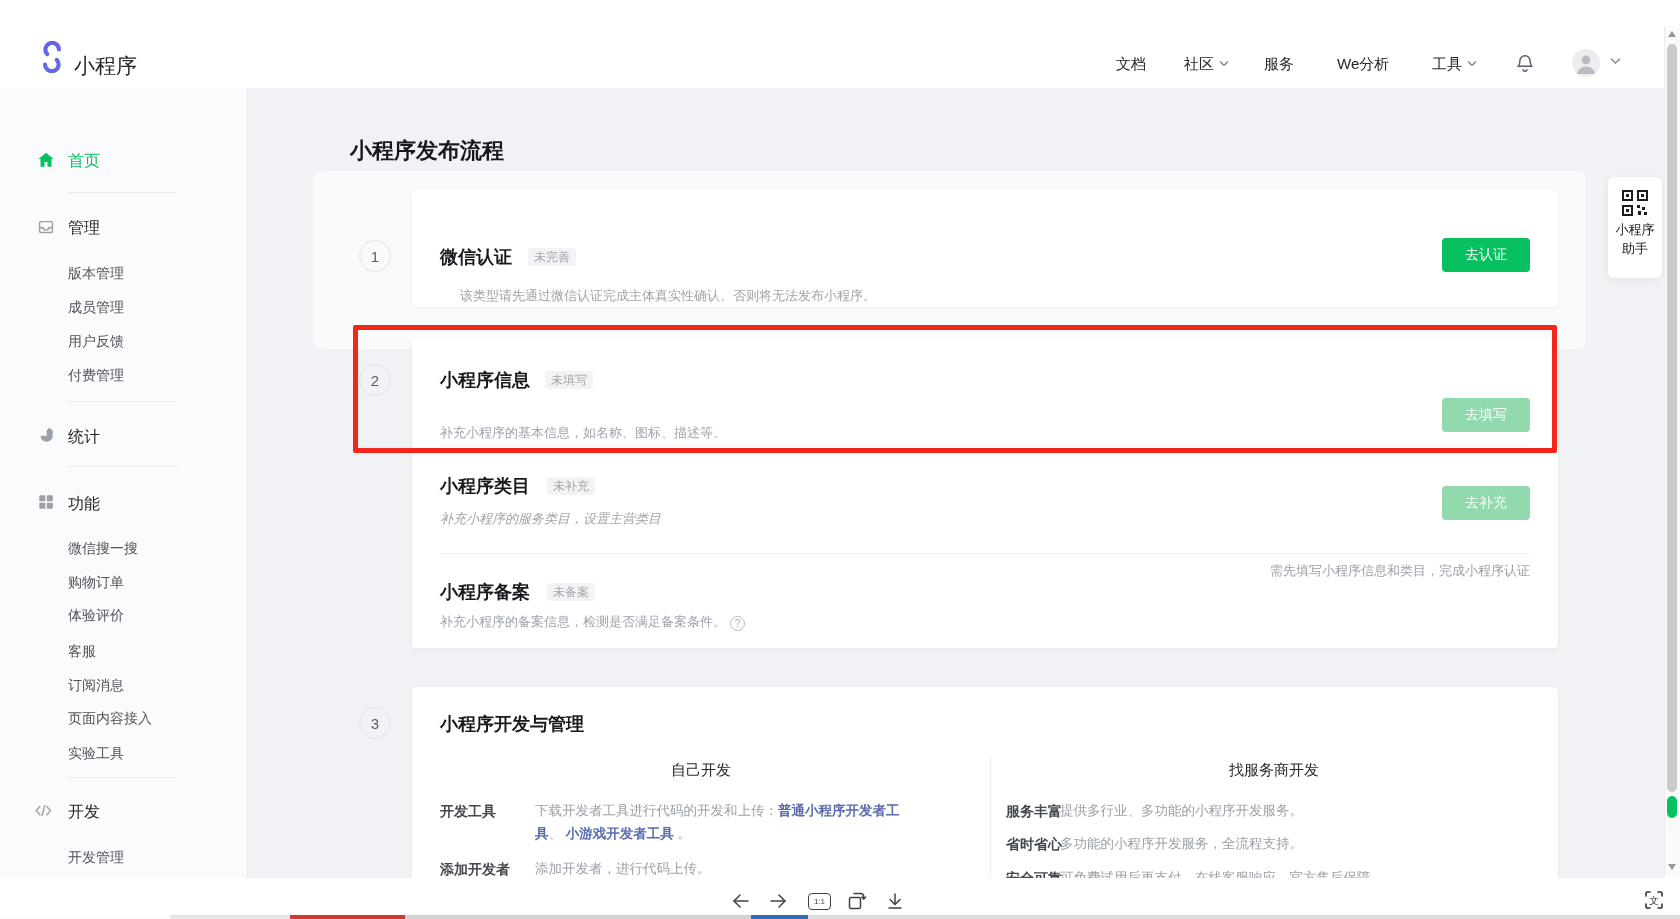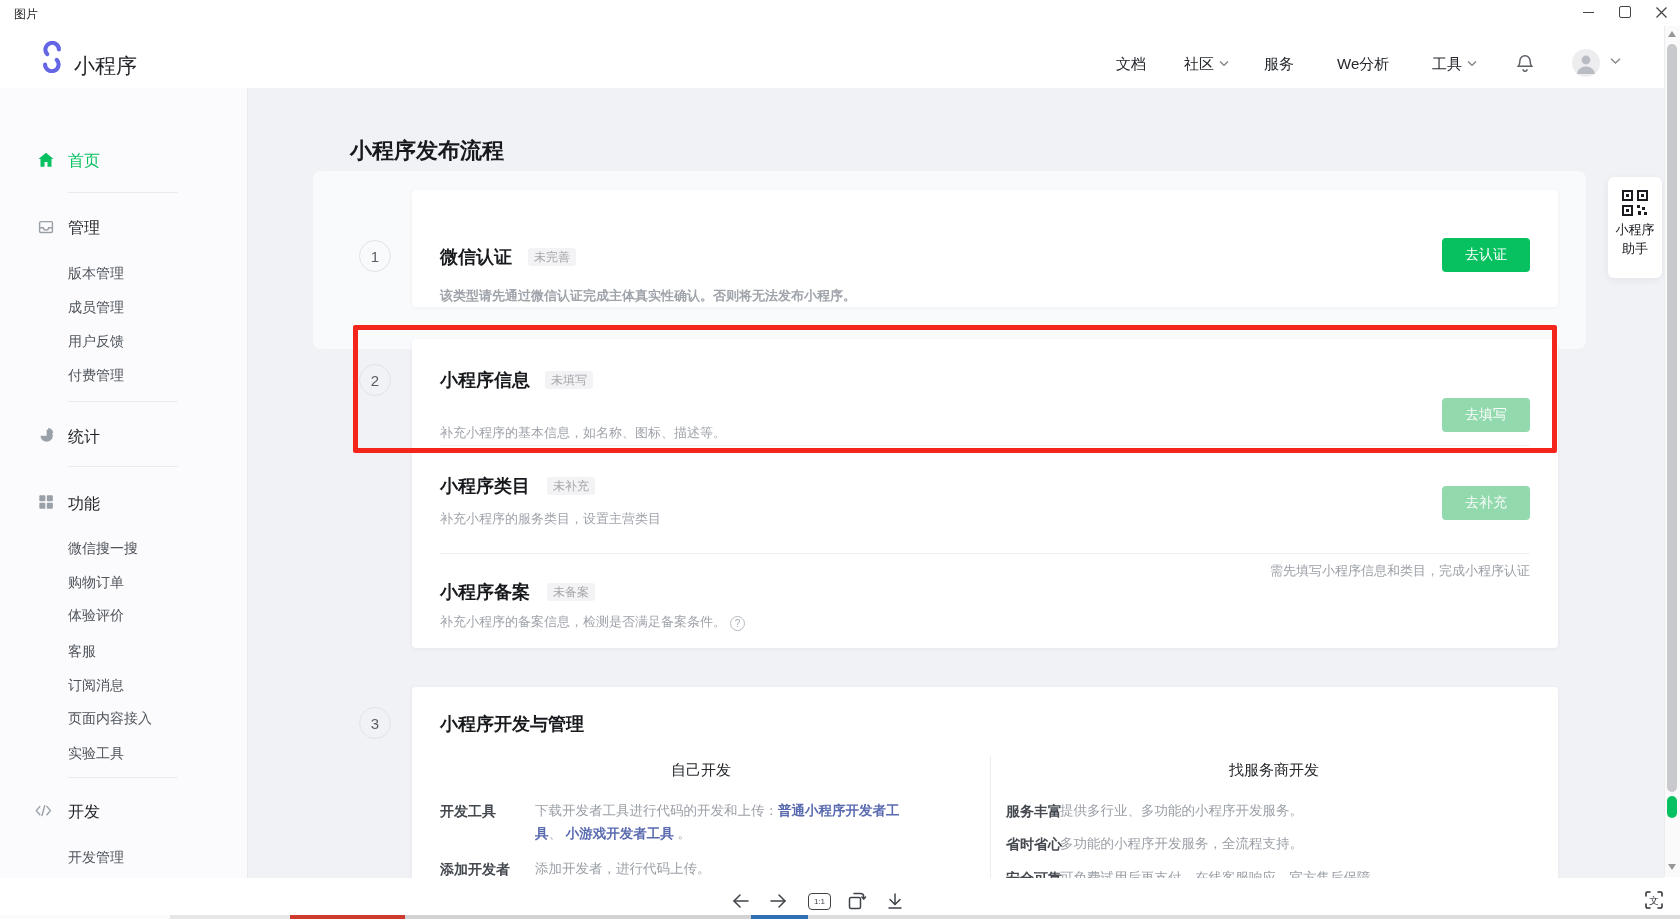--- a/index.html
+++ b/index.html
@@ -62,34 +62,20 @@
   .tool-icon{top:890px;width:22px;height:22px;cursor:pointer;z-index:61;}
   .hstrip{left:0;top:915px;width:1680px;height:4px;background:#dddddf;z-index:62;}
   .seg{position:absolute;top:0;height:4px;}
   svg{display:block;}
 </style>
 </head>
 <body>
 
 <div class="stage">
 
-  <div class="abs titlebar">
-    <span class="abs titlebar-title">图片</span>
-    <div class="abs win-btn" style="left:1573px;">
-        <div class="min-glyph"></div>
-      </div>
-    <div class="abs win-btn" style="left:1610px;">
-        <div class="max-glyph"></div>
-      </div>
-    <div class="abs win-btn" style="left:1646px;">
-      <svg width="13" height="13" viewBox="0 0 13 13">
-          <path d="M1.5 1.5 L11.5 11.5 M11.5 1.5 L1.5 11.5" stroke="#444" stroke-width="1.3"></path>
-        </svg>
-    </div>
-  </div>
 
   <div class="abs header">
     <svg class="abs" style="left:36px;top:15px;" width="32" height="32" viewBox="0 0 36 36">
       <path d="M25.8 9.6 a7.6 7.6 0 1 0 -13.2 5.2" fill="none" stroke="#6466e6" stroke-width="4.6" stroke-linecap="round"></path>
       <path d="M10.2 26.4 a7.6 7.6 0 1 0 13.2 -5.2" fill="none" stroke="#6466e6" stroke-width="4.6" stroke-linecap="round"></path>
     </svg>
     <span class="abs logo-text" style="top:26px;">小程序</span>
   </div>
   <span class="abs nav-item" style="left:1116px;">文档</span>
   <span class="abs nav-item" style="left:1184px;"><span>社区</span><span class="chev"><svg width="10" height="7" viewBox="0 0 10 7">
@@ -173,35 +159,35 @@
   <span class="abs side-label" style="top:802px;">开发</span>
   <span class="abs side-sub" style="top:849px;">开发管理</span>
 
   <span class="abs page-title">小程序发布流程</span>
   <div class="abs panelA"></div>
 
   <div class="abs card" style="left:412px;top:190px;width:1146px;height:117px;"></div>
   <div class="abs step-circle" style="left:359px;top:240px;">1</div>
   <span class="abs step-title" style="left:440px;top:245px;">微信认证</span>
   <span class="abs badge" style="left:528px;top:248px;">未完善</span>
-  <span class="abs desc" style="left:440px;top:287px;font-weight:bold;">该类型请先通过微信认证完成主体真实性确认。否则将无法发布小程序。</span>
+  <span class="abs desc" style="left:460px;top:287px;">该类型请先通过微信认证完成主体真实性确认。否则将无法发布小程序。</span>
   <button class="abs btn btn-primary" style="left:1442px;top:238px;">去认证</button>
 
   <div class="abs card" style="left:412px;top:339px;width:1146px;height:309px;"></div>
   <div class="abs step-circle" style="left:359px;top:364px;">2</div>
 
   <span class="abs step-title" style="left:440px;top:368px;">小程序信息</span>
   <span class="abs badge" style="left:545px;top:371px;">未填写</span>
   <span class="abs desc" style="left:440px;top:400px;margin-top:24px;">补充小程序的基本信息，如名称、图标、描述等。</span>
   <button class="abs btn btn-disabled" style="left:1442px;top:382px;margin-top:16px;">去填写</button>
   <div class="abs row-div" style="left:440px;top:445px;width:1090px;"></div>
 
   <span class="abs step-title" style="left:440px;top:474px;">小程序类目</span>
   <span class="abs badge" style="left:547px;top:477px;">未补充</span>
-  <span class="abs desc" style="left:440px;top:510px;">补充小程序的服务类目，设置主营类目</span>
+  <span class="abs desc" style="left:440px;top:510px;font-style:italic;">补充小程序的服务类目，设置主营类目</span>
   <button class="abs btn btn-disabled" style="left:1442px;top:486px;">去补充</button>
   <div class="abs row-div" style="left:440px;top:553px;width:1090px;"></div>
 
   <span class="abs step-title" style="left:440px;top:580px;">小程序备案</span>
   <span class="abs badge" style="left:547px;top:583px;">未备案</span>
   <span class="abs desc" style="left:440px;top:613px;"><span>补充小程序的备案信息，检测是否满足备案条件。</span><span class="help-circle">?</span></span>
   <span class="abs note" style="left:1100px;top:562px;width:430px;text-align:right;">需先填写小程序信息和类目，完成小程序认证</span>
 
   <div class="abs red-rect"></div>
 

